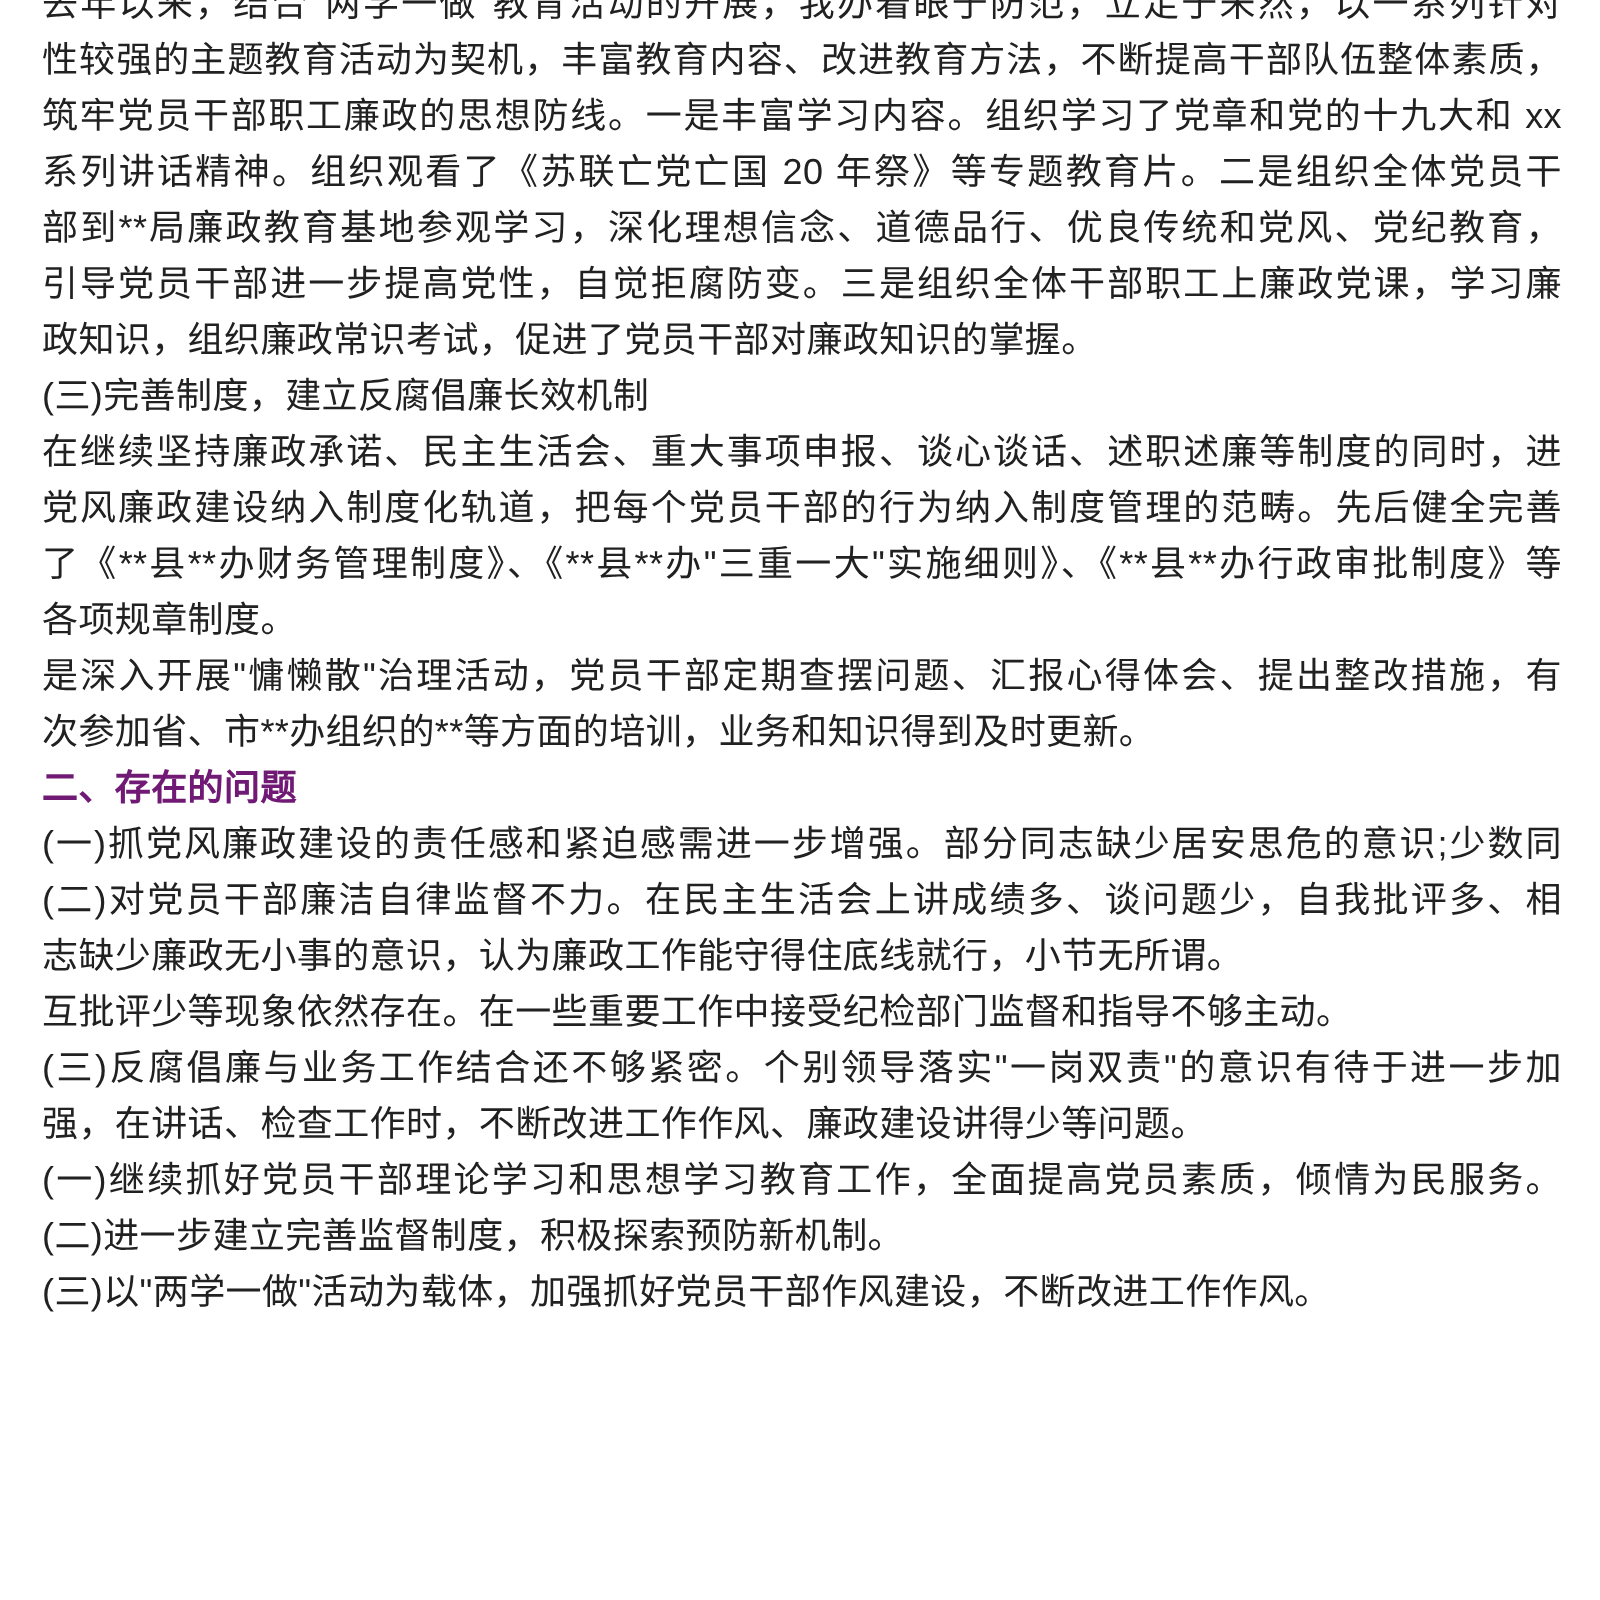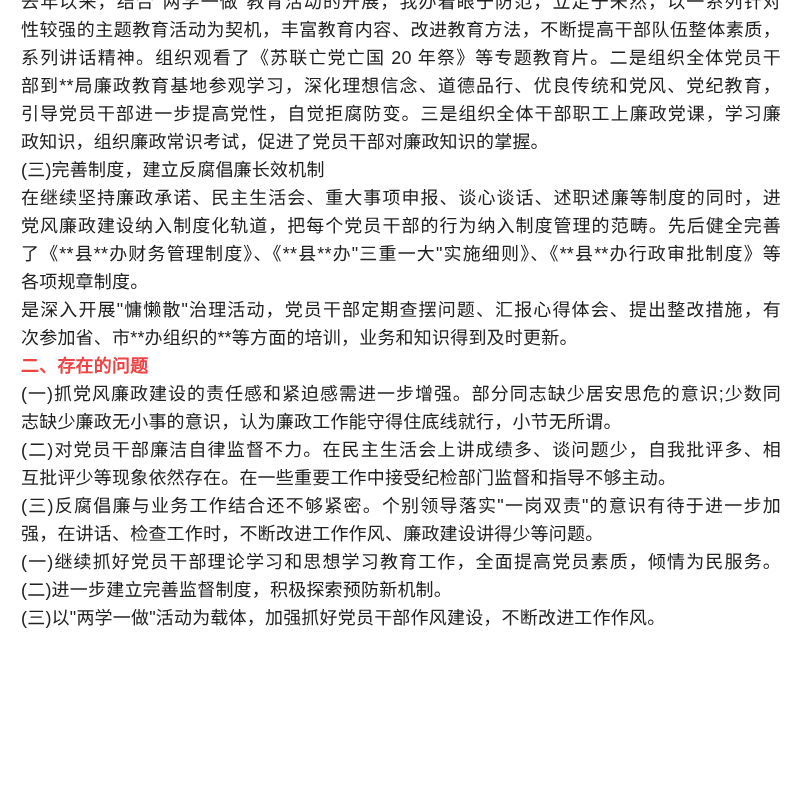--- a/index.html
+++ b/index.html
@@ -33,45 +33,46 @@
   }
   
   .j {
     white-space: normal;
     text-align: justify;
     text-align-last: justify;
     text-justify: inter-character;
   }
   .b {
     font-weight: bold;
-    color: #ef4444;
+    color: #701a75;
   }
 </style>
 </head>
 <body>
 
 <div class="page">
   <div class="text-block">
     <div class="ln j">去年以来，结合"两学一做"教育活动的开展，我办着眼于防范，立足于未然，以一系列针对</div>
     <div class="ln j">性较强的主题教育活动为契机，丰富教育内容、改进教育方法，不断提高干部队伍整体素质，</div>
+    <div class="ln j">筑牢党员干部职工廉政的思想防线。一是丰富学习内容。组织学习了党章和党的十九大和 xx</div>
     <div class="ln j">系列讲话精神。组织观看了《苏联亡党亡国 20 年祭》等专题教育片。二是组织全体党员干</div>
     <div class="ln j">部到**局廉政教育基地参观学习，深化理想信念、道德品行、优良传统和党风、党纪教育，</div>
     <div class="ln j">引导党员干部进一步提高党性，自觉拒腐防变。三是组织全体干部职工上廉政党课，学习廉</div>
     <div class="ln">政知识，组织廉政常识考试，促进了党员干部对廉政知识的掌握。</div>
     <div class="ln">(三)完善制度，建立反腐倡廉长效机制</div>
     <div class="ln j">在继续坚持廉政承诺、民主生活会、重大事项申报、谈心谈话、述职述廉等制度的同时，进</div>
     <div class="ln j">党风廉政建设纳入制度化轨道，把每个党员干部的行为纳入制度管理的范畴。先后健全完善</div>
     <div class="ln j">了《**县**办财务管理制度》、《**县**办"三重一大"实施细则》、《**县**办行政审批制度》等</div>
     <div class="ln">各项规章制度。</div>
     <div class="ln j">是深入开展"慵懒散"治理活动，党员干部定期查摆问题、汇报心得体会、提出整改措施，有</div>
     <div class="ln">次参加省、市**办组织的**等方面的培训，业务和知识得到及时更新。</div>
     <div class="ln b">二、存在的问题</div>
     <div class="ln j">(一)抓党风廉政建设的责任感和紧迫感需进一步增强。部分同志缺少居安思危的意识;少数同</div>
+    <div class="ln j">(二)对党员干部廉洁自律监督不力。在民主生活会上讲成绩多、谈问题少，自我批评多、相</div>
     <div class="ln">志缺少廉政无小事的意识，认为廉政工作能守得住底线就行，小节无所谓。</div>
-    <div class="ln j">(二)对党员干部廉洁自律监督不力。在民主生活会上讲成绩多、谈问题少，自我批评多、相</div>
     <div class="ln">互批评少等现象依然存在。在一些重要工作中接受纪检部门监督和指导不够主动。</div>
     <div class="ln j">(三)反腐倡廉与业务工作结合还不够紧密。个别领导落实"一岗双责"的意识有待于进一步加</div>
     <div class="ln">强，在讲话、检查工作时，不断改进工作作风、廉政建设讲得少等问题。</div>
     <div class="ln j">(一)继续抓好党员干部理论学习和思想学习教育工作，全面提高党员素质，倾情为民服务。</div>
     <div class="ln">(二)进一步建立完善监督制度，积极探索预防新机制。</div>
     <div class="ln">(三)以"两学一做"活动为载体，加强抓好党员干部作风建设，不断改进工作作风。</div>
   </div>
 </div>
 
 </body></html>

